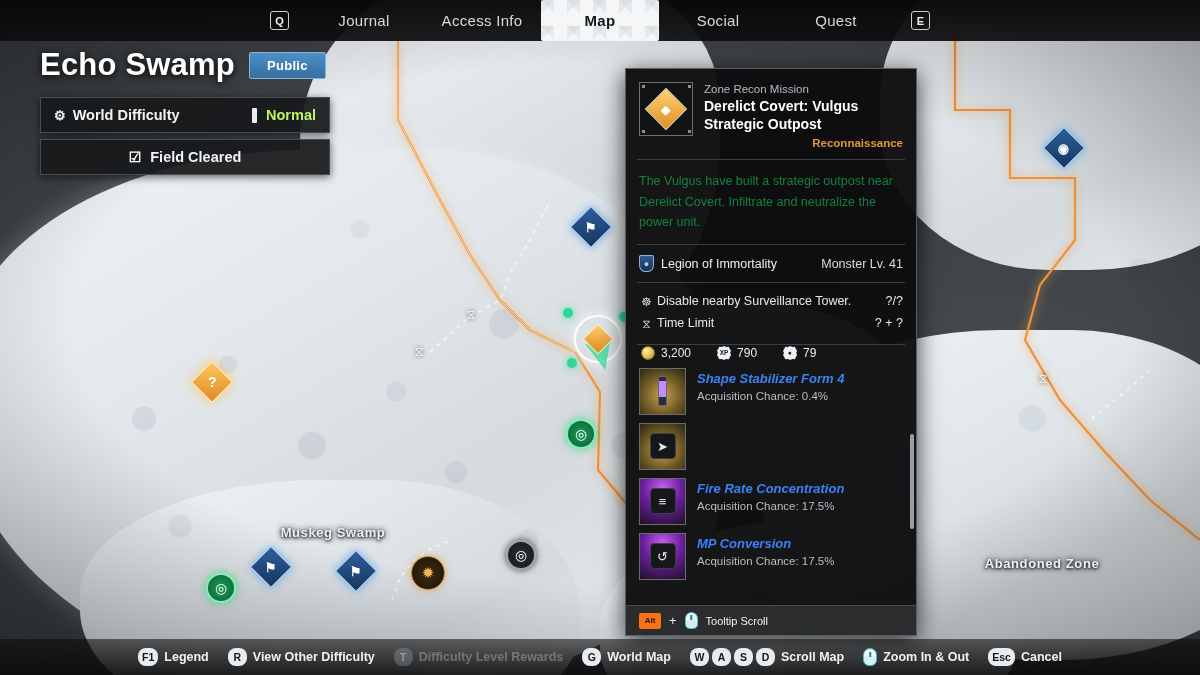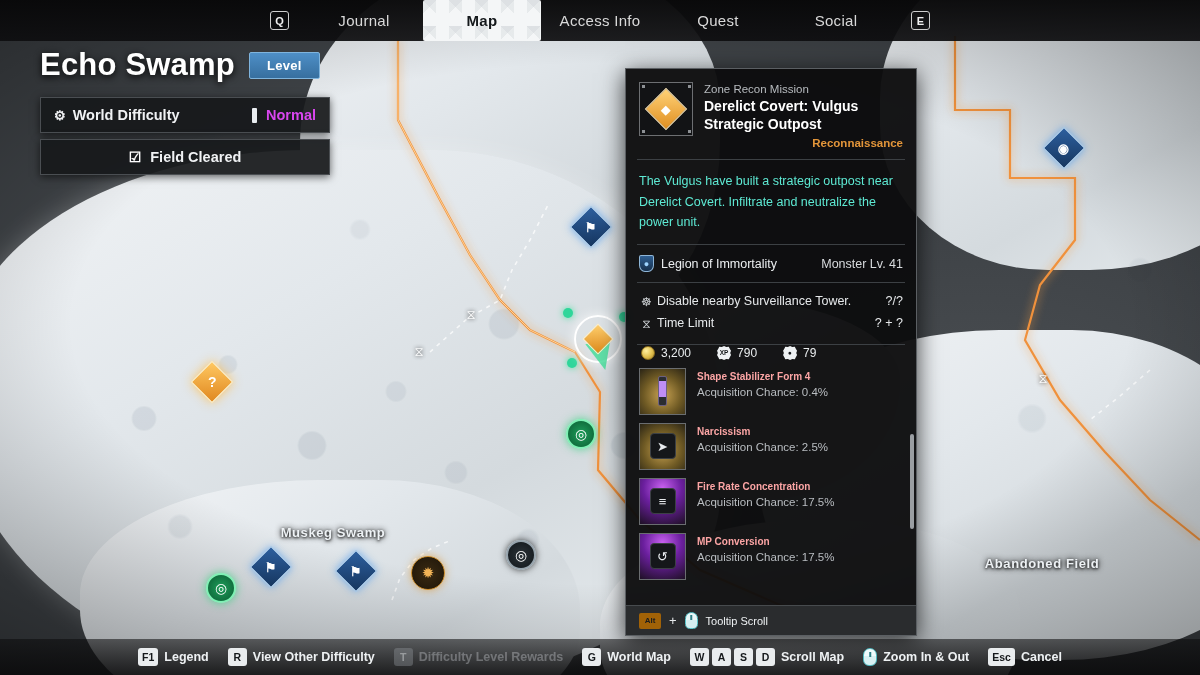--- a/index.html
+++ b/index.html
@@ -193,21 +193,21 @@
     padding: 5px 17px; letter-spacing: 0.3px;
   }
   .info-box {
     background: rgba(23,25,27,0.93);
     border: 1px solid #4a4e52;
     margin-bottom: 6px; padding: 9px 13px;
     display: flex; align-items: center;
     box-shadow: 0 2px 8px rgba(0,0,0,0.6);
   }
   .info-box .lbl { color: #f0f2f4; font-size: 14.5px; font-weight: bold; display: flex; align-items: center; gap: 7px; }
-  .info-box .val { margin-left: auto; color: #d946ef; font-size: 14.5px; font-weight: bold; display: flex; align-items: center; gap: 9px; }
+  .info-box .val { margin-left: auto; color: #bef264; font-size: 14.5px; font-weight: bold; display: flex; align-items: center; gap: 9px; }
   .diff-bar { width: 5px; height: 15px; background: #e9edf0; border-radius: 1px; }
   .info-box.center { justify-content: center; }
   .info-box.center .lbl { gap: 9px; }
   .check-ico { color: #ffffff; font-size: 14px; }
 
   
   .tooltip {
     position: absolute; left: 625px; top: 68px; width: 292px; height: 568px;
     background: rgba(13,13,14,0.96);
     border: 1px solid #5b5f63;
@@ -231,21 +231,21 @@
     background: linear-gradient(135deg, #ffd277 0%, #e08f22 100%);
     border: 1px solid #ffe9ba;
     display: flex; align-items: center; justify-content: center;
   }
   .recon-diamond span { transform: rotate(-45deg); color: #fff; font-size: 13px; }
   .tt-head-txt { flex: 1; min-width: 0; }
   .tt-kicker { color: #b7bbbf; font-size: 11.5px; line-height: 1.3; }
   .tt-title { color: #ffffff; font-size: 14px; font-weight: bold; line-height: 1.27; margin-top: 1px; }
   .tt-type { color: #e2953a; font-size: 11.5px; font-weight: bold; text-align: right; margin-top: 4px; }
   .tt-div { height: 1px; background: #3c4044; margin: 0 11px; }
-  .tt-desc { color: #5eead4; font-size: 12.5px; line-height: 1.62; padding: 11px 13px 12px 13px; }
+  .tt-desc { color: #15803d; font-size: 12.5px; line-height: 1.62; padding: 11px 13px 12px 13px; }
   .tt-faction { display: flex; align-items: center; padding: 10px 13px; }
   .tt-faction .fl { color: #eceff1; font-size: 12.5px; display: flex; align-items: center; gap: 7px; }
   .faction-ico {
     width: 15px; height: 17px; background: linear-gradient(180deg,#2f5f92,#17304d);
     border: 1px solid #8fb6d8; border-radius: 2px 2px 40% 40%;
     display: flex; align-items: center; justify-content: center;
     font-size: 9px; color: #9fd4ff;
   }
   .tt-faction .fr { margin-left: auto; color: #d8dbde; font-size: 12.5px; }
   .tt-objs { padding: 8px 13px 9px 13px; }
@@ -280,36 +280,36 @@
   .rw-glyph {
     width: 26px; height: 26px; background: #15171a; border: 1px solid #3c4045; border-radius: 4px;
     display: flex; align-items: center; justify-content: center; color: #e8ebee; font-size: 13px;
   }
   .rw-vial {
     width: 9px; height: 30px; border-radius: 2px;
     background: linear-gradient(180deg, #2b2d31 0 16%, #c08ef5 16% 72%, #2b2d31 72% 100%);
     border: 1px solid #6b5f80;
   }
   .rw-txt { padding-top: 3px; min-width: 0; }
-  .rw-name { color: #fca5a5; font-size: 10px; font-weight: bold; line-height: 1.25; }
+  .rw-name { color: #3b82f6; font-size: 13px; font-weight: bold; line-height: 1.25; font-style: italic; }
   .rw-chance { color: #b9bdc1; font-size: 11.5px; margin-top: 3px; }
   .tt-scrollbar {
     position: absolute; right: 2px; top: 0; width: 4px; height: 100%;
   }
   .tt-thumb {
     position: absolute; left: 0; top: 28%; width: 4px; height: 40%;
     background: #9a9ea2; border-radius: 2px;
   }
   .tt-foot {
     height: 30px; background: #2a2c2e; border-top: 1px solid #474b4e;
     display: flex; align-items: center; gap: 8px; padding: 0 13px;
   }
   .key-cap {
     min-width: 22px; height: 16px; padding: 0 4px;
-    background: #a16207; border-radius: 2px;
+    background: #f97316; border-radius: 2px;
     color: #1a1c1e; font-size: 8px; font-weight: bold;
     display: flex; align-items: center; justify-content: center;
   }
   .plus { color: #e6e9eb; font-size: 13px; }
   .mouse-ico {
     width: 13px; height: 17px; border: 1.5px solid #59c3c9; border-radius: 7px 7px 5px 5px;
     background: linear-gradient(180deg, #eaf7f8 0 45%, #d4eef0 45% 100%);
     position: relative;
   }
   .mouse-ico::after { content:''; position:absolute; left:50%; top:2px; width:1.5px; height:5px; background:#2b7f86; transform:translateX(-50%); }
@@ -318,21 +318,21 @@
   
   .bottombar {
     position: absolute; left: 0; bottom: 0; width: 1200px; height: 36px;
     background: linear-gradient(180deg, rgba(10,10,11,0.55) 0%, rgba(10,10,11,0.88) 100%);
     display: flex; align-items: center; justify-content: center; gap: 19px;
     z-index: 20;
   }
   .hint { display: flex; align-items: center; gap: 6px; }
   .hint .hk {
     min-width: 19px; height: 18px; padding: 7px 4px;
-    background: #e9ecee; border-radius: 3px;
+    background: #e9ecee; border-radius: 8px;
     color: #15181b; font-size: 10.5px; font-weight: bold;
     display: flex; align-items: center; justify-content: center;
   }
   .hint .hl { color: #eef1f3; font-size: 12.5px; font-weight: bold; }
   .hint.dim .hk { background: rgba(150,155,160,0.38); color: rgba(230,233,236,0.42); }
   .hint.dim .hl { color: rgba(220,224,228,0.34); }
   .hint .keygroup { display: flex; gap: 3px; }
   .wheel-ico {
     width: 14px; height: 18px; border: 1.5px solid #4fb9c0; border-radius: 7px 7px 6px 6px;
     background: linear-gradient(180deg,#f0fbfc 0 45%,#d8f0f2 45% 100%); position: relative;
@@ -414,52 +414,52 @@
           <div class="compass-marker">
             <span style="color: rgb(242, 180, 87); font-size: 15px;">✹</span>
           </div>
         </div>
         <div class="ping" style="left: 568px; top: 313px; background: rgb(47, 214, 154);"></div>
         <div class="ping" style="left: 624px; top: 317px; background: rgb(47, 214, 154);"></div>
         <div class="ping" style="left: 572px; top: 363px; background: rgb(47, 214, 154);"></div>
       </div>
     <div id="map-labels">
         <div class="map-label" style="left: 333px; top: 532px;">Muskeg Swamp</div>
-        <div class="map-label" style="left: 1042px; top: 563px;">Abandoned Field</div>
+        <div class="map-label" style="left: 1042px; top: 563px;">Abandoned Zone</div>
       </div>
     <div id="map-towers">
         <div class="tower-icon" style="left: 471px; top: 315px;">⧖</div>
         <div class="tower-icon" style="left: 419px; top: 352px;">⧖</div>
         <div class="tower-icon" style="left: 1043px; top: 379px;">⧖</div>
       </div>
 
     <div class="marker" id="player-marker-wrap" style="left: 598px; top: 339px;">
       <div class="player-marker">
         <div class="player-cone"></div>
         <div class="player-dot"></div>
       </div>
     </div>
   </div>
 
   <div class="topbar">
     <div class="nav-key">Q</div>
     <div id="nav-tabs" style="display:flex;align-items:center;">
         <div class="nav-tab">Journal</div>
+        <div class="nav-tab">Access Info</div>
         <div class="nav-tab active">Map</div>
-        <div class="nav-tab">Access Info</div>
+        <div class="nav-tab">Social</div>
         <div class="nav-tab">Quest</div>
-        <div class="nav-tab">Social</div>
       </div>
     <div class="nav-key">E</div>
   </div>
 
   <div class="left-panel">
     <div class="zone-title-row">
       <div class="zone-title">Echo Swamp</div>
-      <div class="public-badge">Level</div>
+      <div class="public-badge">Public</div>
     </div>
     <div class="info-box">
       <div class="lbl">
         <span style="font-size:13px;">⚙</span>
         <span>World Difficulty</span>
       </div>
       <div class="val">
         <span class="diff-bar"></span>
         <span>Normal</span>
       </div>
@@ -531,24 +531,20 @@
             </div>
             <div class="rw-txt">
               <div class="rw-name">Shape Stabilizer Form 4</div>
               <div class="rw-chance">Acquisition Chance: 0.4%</div>
             </div>
           </div>
           <div class="rw-item">
             <div class="rw-ico gold">
               <span class="rw-glyph">➤</span>
             </div>
-            <div class="rw-txt">
-              <div class="rw-name">Narcissism</div>
-              <div class="rw-chance">Acquisition Chance: 2.5%</div>
-            </div>
           </div>
           <div class="rw-item">
             <div class="rw-ico purple">
               <span class="rw-glyph">≡</span>
             </div>
             <div class="rw-txt">
               <div class="rw-name">Fire Rate Concentration</div>
               <div class="rw-chance">Acquisition Chance: 17.5%</div>
             </div>
           </div>

